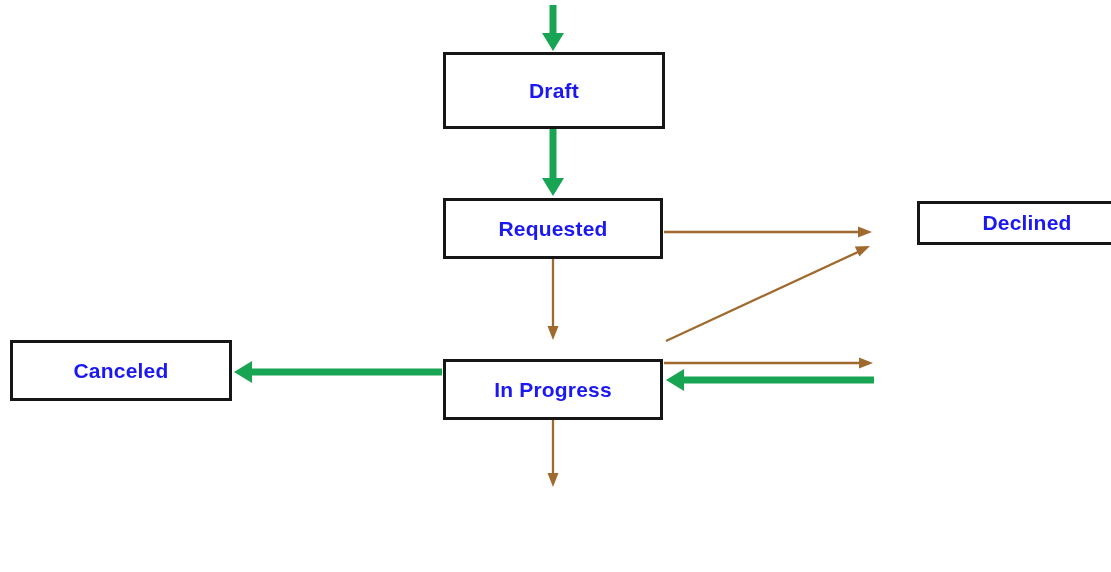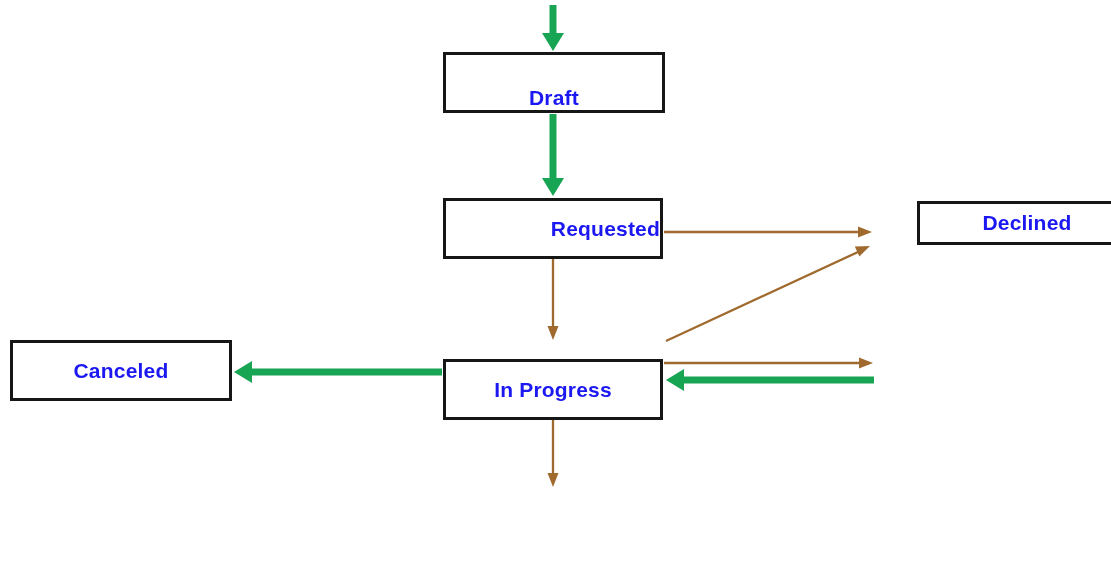--- a/index.html
+++ b/index.html
@@ -33,22 +33,22 @@
     justify-content: center;
     z-index: 2;
   }
   .node .label {
     color: #1b18f2;
     font-weight: bold;
     font-size: 21px;
     letter-spacing: 0.2px;
     white-space: nowrap;
   }
-  .node-draft          { left: 443px; top: 52px;  width: 222px; height: 61px; align-items: flex-end; }
-  .node-requested      { left: 443px; top: 198px; width: 220px; height: 61px; justify-content: flex-end; }
+  .node-draft          { left: 443px; top: 52px;  width: 222px; height: 77px; }
+  .node-requested      { left: 443px; top: 198px; width: 220px; height: 61px; }
   .node-declined       { left: 873px; top: 201px; width: 220px; height: 44px; margin-left: 44px; }
   .node-in-progress    { left: 443px; top: 342px; width: 220px; height: 61px; margin-top: 17px; }
   .node-canceled       { left: 10px;  top: 340px; width: 222px; height: 61px; text-align: right; }
   .node-vendor-waiting { left: 874px; top: 341px; width: 219px; height: 62px; }
   .node-work-complete  { left: 443px; top: 489px; width: 222px; height: 61px; }
 </style>
 </head>
 <body>
 
 <div class="canvas">

